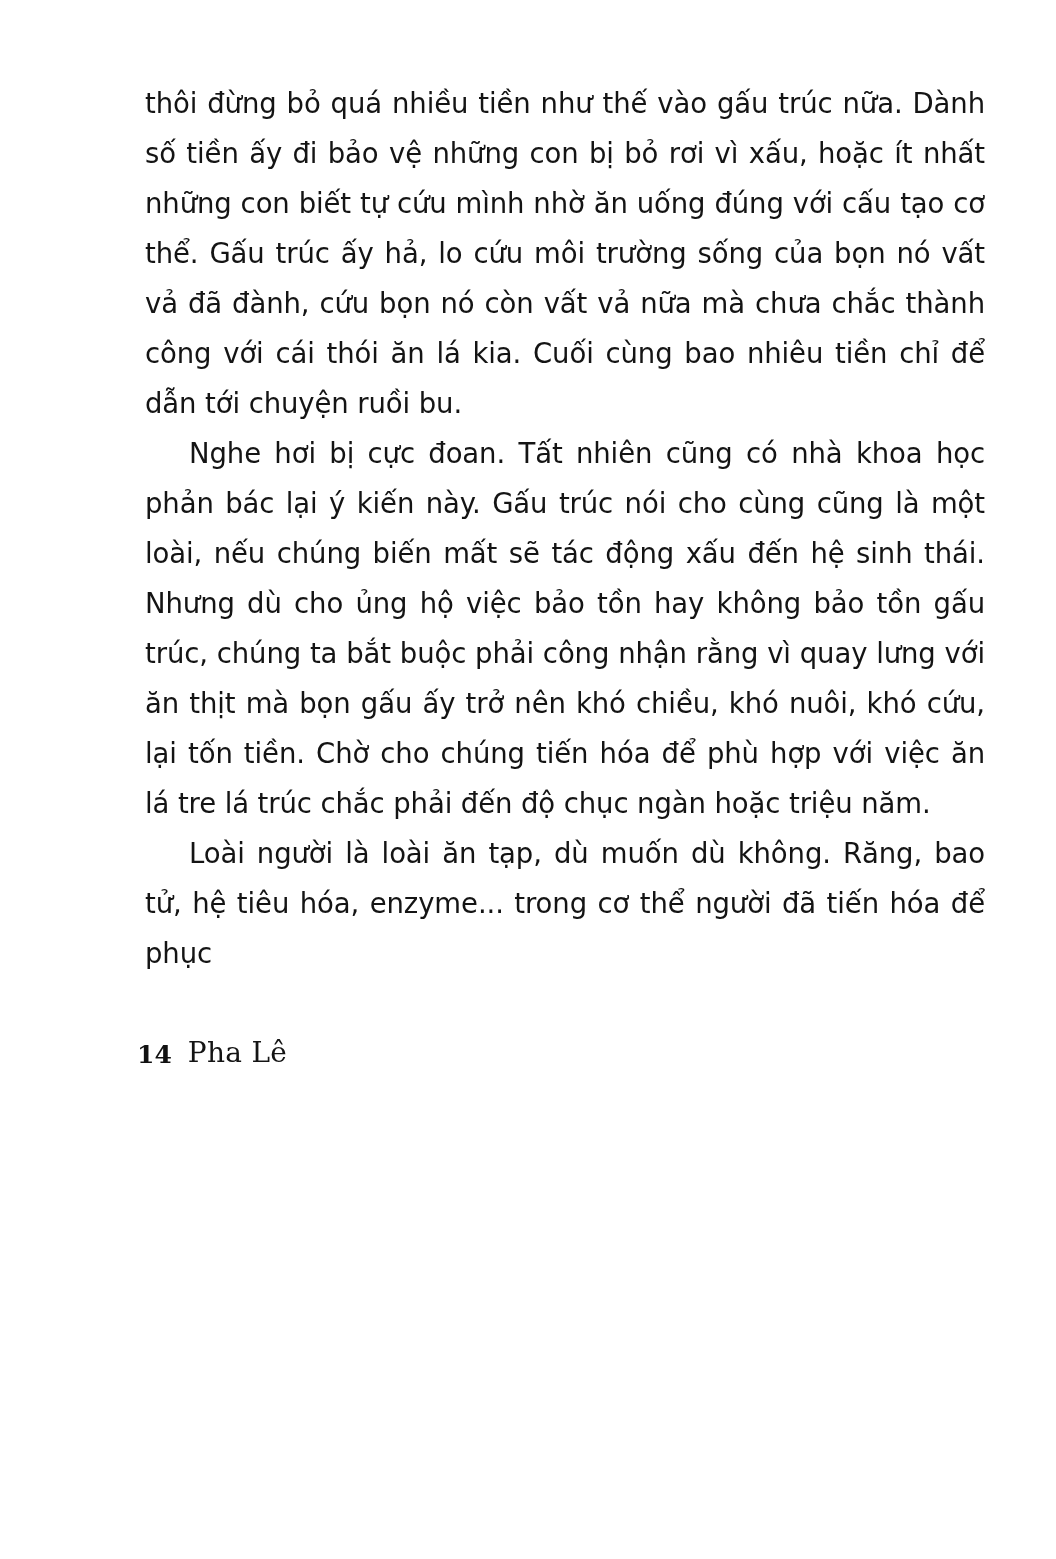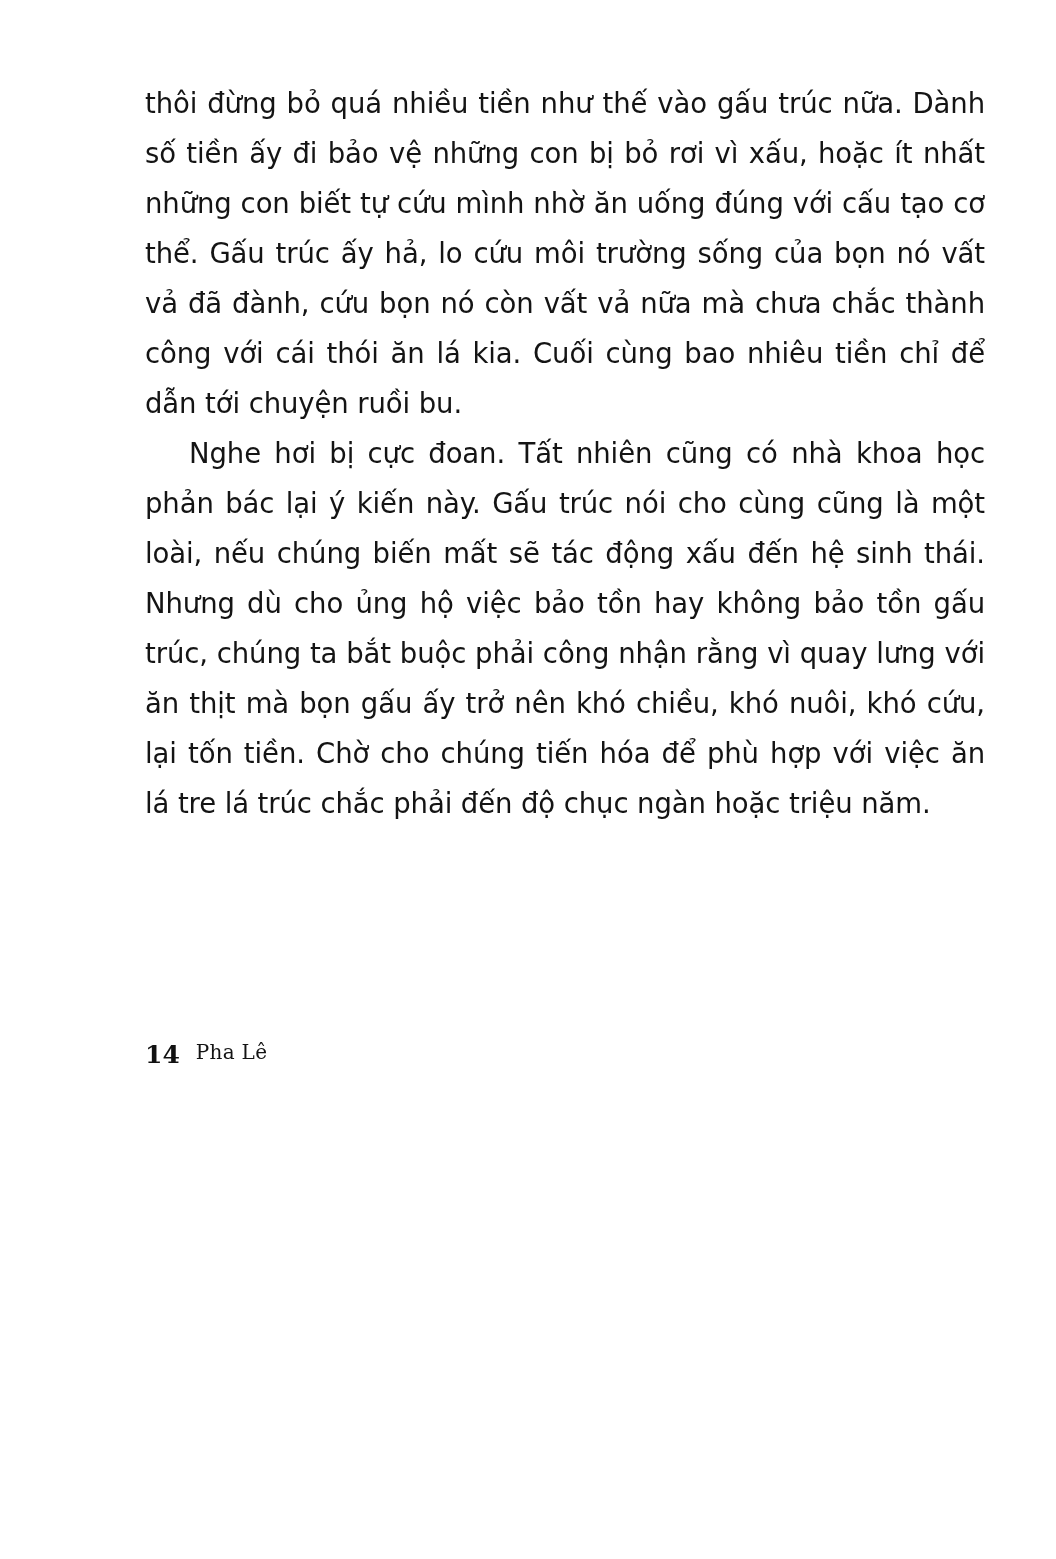--- a/index.html
+++ b/index.html
@@ -44,53 +44,54 @@
     font-weight: bold;
     line-height: 44px;
     color: #111111;
     letter-spacing: 0.1px;
   }
   .quote-line em {
     font-style: italic;
   }
   .footer {
     position: absolute;
-    left: 145px;
+    left: 137px;
     bottom: 92px;
     display: flex;
-    align-items: flex-start;
+    align-items: flex-end;
     gap: 16px;
   }
   .folio {
     font-family: "DejaVu Serif", serif;
     font-size: 25px;
     font-weight: bold;
     color: #111111;
   }
   .running-head {
     font-family: "DejaVu Serif", serif;
-    font-size: 20px;
+    font-size: 28px;
     color: #141414;
     letter-spacing: 0.3px;
   }
 </style>
 </head>
 <body>
 
 <div class="page">
 
   <div class="body-text">
 
     <p class="para no-indent">thôi đừng bỏ quá nhiều tiền như thế vào gấu trúc nữa. Dành số tiền ấy đi bảo vệ những con bị bỏ rơi vì xấu, hoặc ít nhất những con biết tự cứu mình nhờ ăn uống đúng với cấu tạo cơ thể. Gấu trúc ấy hả, lo cứu môi trường sống của bọn nó vất vả đã đành, cứu bọn nó còn vất vả nữa mà chưa chắc thành công với cái thói ăn lá kia. Cuối cùng bao nhiêu tiền chỉ để dẫn tới chuyện ruồi bu.</p>
 
     <p class="para">Nghe hơi bị cực đoan. Tất nhiên cũng có nhà khoa học phản bác lại ý kiến này. Gấu trúc nói cho cùng cũng là một loài, nếu chúng biến mất sẽ tác động xấu đến hệ sinh thái. Nhưng dù cho ủng hộ việc bảo tồn hay không bảo tồn gấu trúc, chúng ta bắt buộc phải công nhận rằng vì quay lưng với ăn thịt mà bọn gấu ấy trở nên khó chiều, khó nuôi, khó cứu, lại tốn tiền. Chờ cho chúng tiến hóa để phù hợp với việc ăn lá tre lá trúc chắc phải đến độ chục ngàn hoặc triệu năm.</p>
 
 
 
 
+    <p class="para">Loài người là loài ăn tạp, dù muốn dù không. Răng, bao tử, hệ tiêu hóa, enzyme... trong cơ thể người đã tiến hóa để phục</p>
 
   </div>
 
   <div class="footer">
     <span class="folio">14</span>
     <span class="running-head">Pha Lê</span>
   </div>
 
 </div>
 

